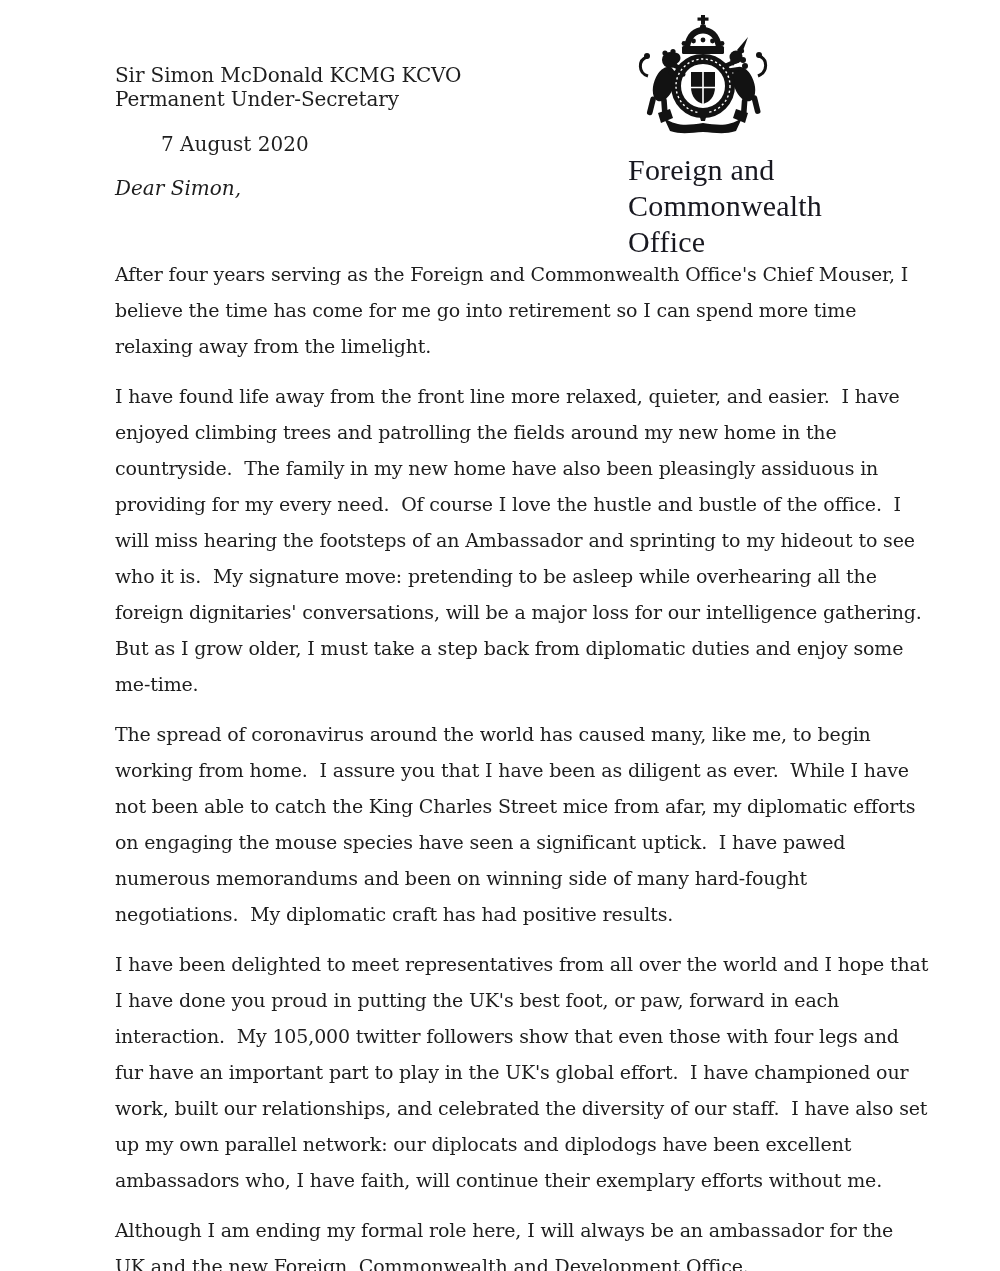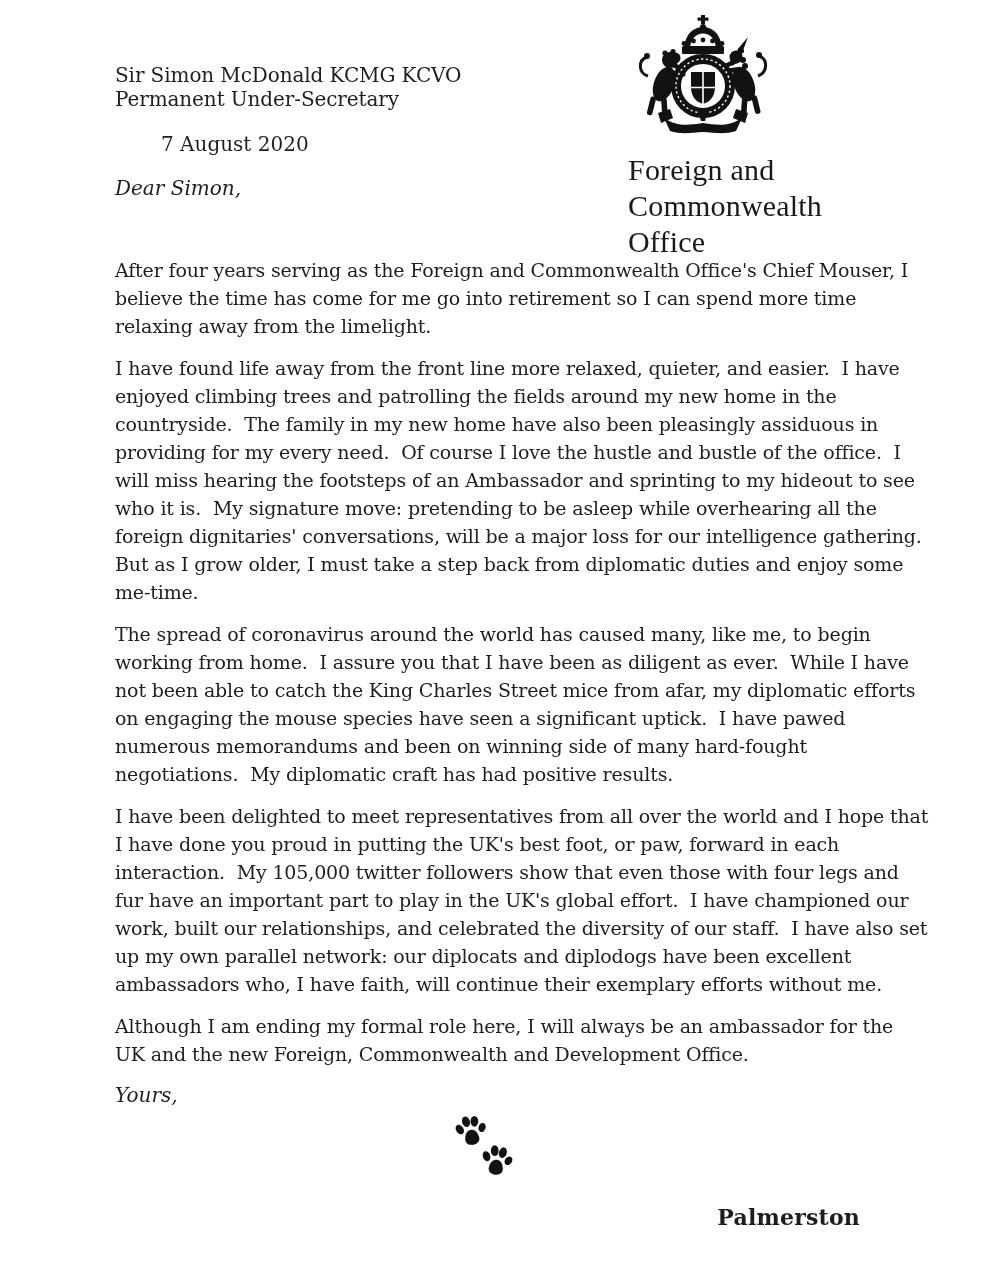--- a/index.html
+++ b/index.html
@@ -28,21 +28,21 @@
   
   .content { position:absolute; left:115px; top:64px; width:810px; }
   .recipient-line { font-size:20px; line-height:23.5px; letter-spacing:-0.1px; }
   .date { margin-top:21px; font-size:20px; line-height:24px;margin-left:46px; }
   .salutation { margin-top:20px; font-size:20px; line-height:24px; font-style:italic; }
 
   .body { margin-top:56px; }
   .body p {
     margin:0 0 14px 0;
     font-size:19px;
-    line-height:28px;
+    line-height:36px;
     letter-spacing:-0.15px;
     white-space:pre;
   }
 
   .valediction { margin-top:12px; font-size:20px; line-height:27px; font-style:italic; }
 
   .sig-area { width:745px; display:flex; justify-content:center; margin-top:3px; }
   .paws { width:78px; height:76px; }
 
   .signatory {

